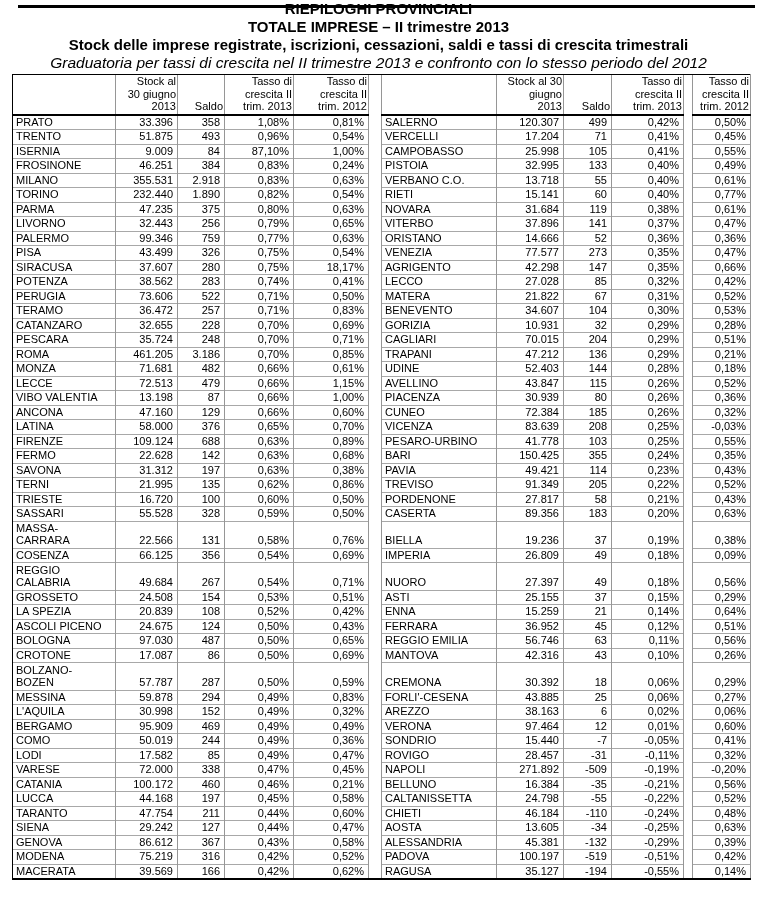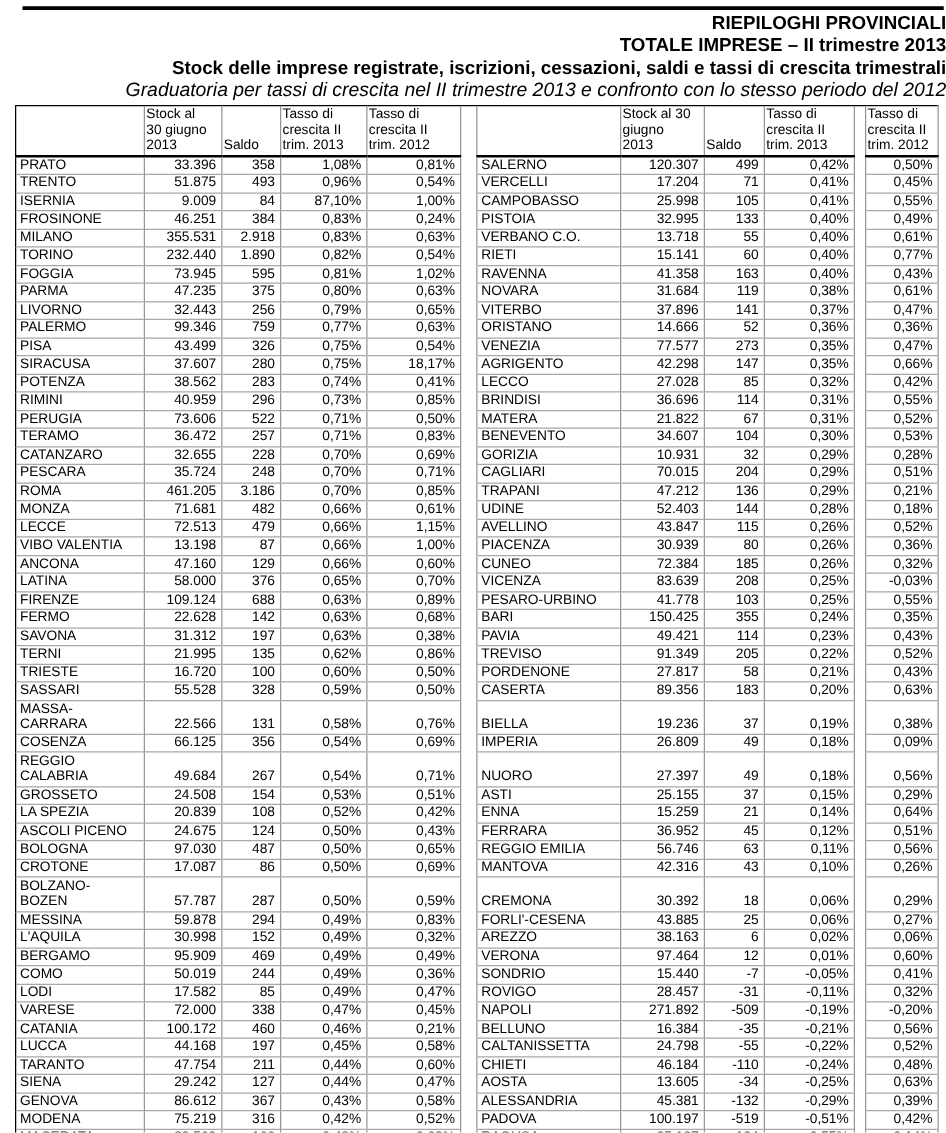--- a/index.html
+++ b/index.html
@@ -8,21 +8,21 @@
     width: 757px; height: 906px;
     font-family: "Liberation Sans", "DejaVu Sans", sans-serif;
     color: #000;
     overflow: hidden;
     position: relative;
   }
   .top-rule {
     position: absolute; left: 18px; top: 5px;
     width: 737px; height: 3px; background: #000;
   }
-  .titles { padding-top: 10px; text-align: right; }
+  .titles { text-align: center; }
   .title-line { font-size: 15px; font-weight: bold; line-height: 18px; }
   .title-italic { font-size: 15.5px; font-style: italic; font-weight: normal; line-height: 18px; }
 
   table {
     border-collapse: collapse;
     table-layout: fixed;
     width: 738px;
     margin-left: 12px;
     margin-top: 2px;
   }
@@ -34,21 +34,21 @@
     white-space: pre-line;
   }
   
   tbody td, thead td { border-left: 1px solid #969696; }
   td.c0 { border-left: 1px solid #000; }
   td.c11 { border-right: 1px solid #969696; }
   
   thead td {
     border-top: 1px solid #000;
     border-bottom: 2px solid #000;
-    text-align: left;
+    text-align: right;
     height: 38px;
     padding: 0 1px 1px 1px;
   }
   thead td.hgap { border-bottom: none; }
   
   tbody tr { height: 13.7px; }
   tbody tr.tall { height: 27.4px; padding-left: 37px; }
   tbody td { border-top: 1px solid #a8a8a8; }
   tbody tr:first-child td { border-top: none; }
   tbody td.gapcell { border-top: none; }
@@ -190,34 +190,20 @@
         <td class="num">0,54%</td>
         <td class="gapcell"></td>
         <td class="name">RIETI</td>
         <td class="num">15.141</td>
         <td class="num">60</td>
         <td class="num">0,40%</td>
         <td class="gapcell"></td>
         <td class="num c11">0,77%</td>
       </tr>
       <tr>
-        <td class="name c0">FOGGIA</td>
-        <td class="num">73.945</td>
-        <td class="num">595</td>
-        <td class="num">0,81%</td>
-        <td class="num">1,02%</td>
-        <td class="gapcell"></td>
-        <td class="name">RAVENNA</td>
-        <td class="num">41.358</td>
-        <td class="num">163</td>
-        <td class="num">0,40%</td>
-        <td class="gapcell"></td>
-        <td class="num c11">0,43%</td>
-      </tr>
-      <tr>
         <td class="name c0">PARMA</td>
         <td class="num">47.235</td>
         <td class="num">375</td>
         <td class="num">0,80%</td>
         <td class="num">0,63%</td>
         <td class="gapcell"></td>
         <td class="name">NOVARA</td>
         <td class="num">31.684</td>
         <td class="num">119</td>
         <td class="num">0,38%</td>
@@ -286,34 +272,20 @@
         <td class="num">283</td>
         <td class="num">0,74%</td>
         <td class="num">0,41%</td>
         <td class="gapcell"></td>
         <td class="name">LECCO</td>
         <td class="num">27.028</td>
         <td class="num">85</td>
         <td class="num">0,32%</td>
         <td class="gapcell"></td>
         <td class="num c11">0,42%</td>
-      </tr>
-      <tr>
-        <td class="name c0">RIMINI</td>
-        <td class="num">40.959</td>
-        <td class="num">296</td>
-        <td class="num">0,73%</td>
-        <td class="num">0,85%</td>
-        <td class="gapcell"></td>
-        <td class="name">BRINDISI</td>
-        <td class="num">36.696</td>
-        <td class="num">114</td>
-        <td class="num">0,31%</td>
-        <td class="gapcell"></td>
-        <td class="num c11">0,55%</td>
       </tr>
       <tr>
         <td class="name c0">PERUGIA</td>
         <td class="num">73.606</td>
         <td class="num">522</td>
         <td class="num">0,71%</td>
         <td class="num">0,50%</td>
         <td class="gapcell"></td>
         <td class="name">MATERA</td>
         <td class="num">21.822</td>

